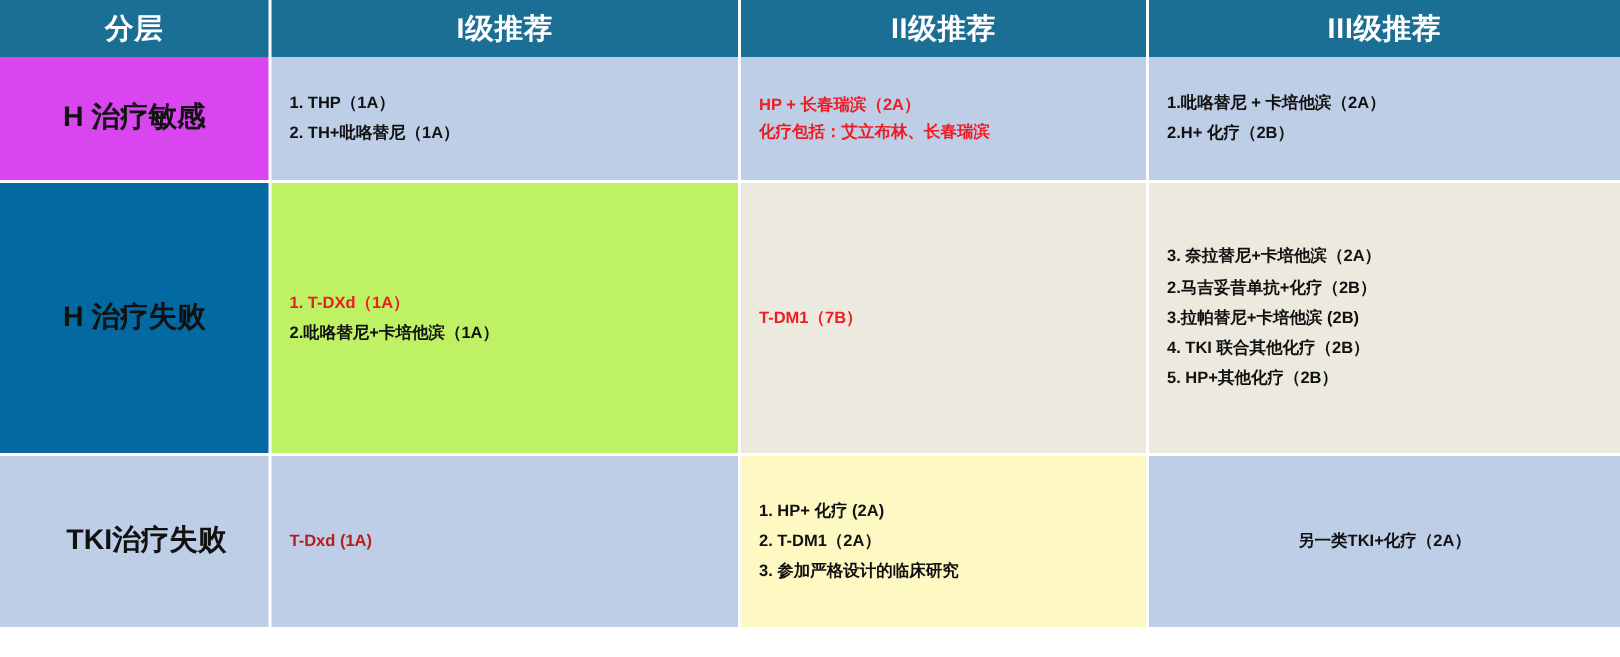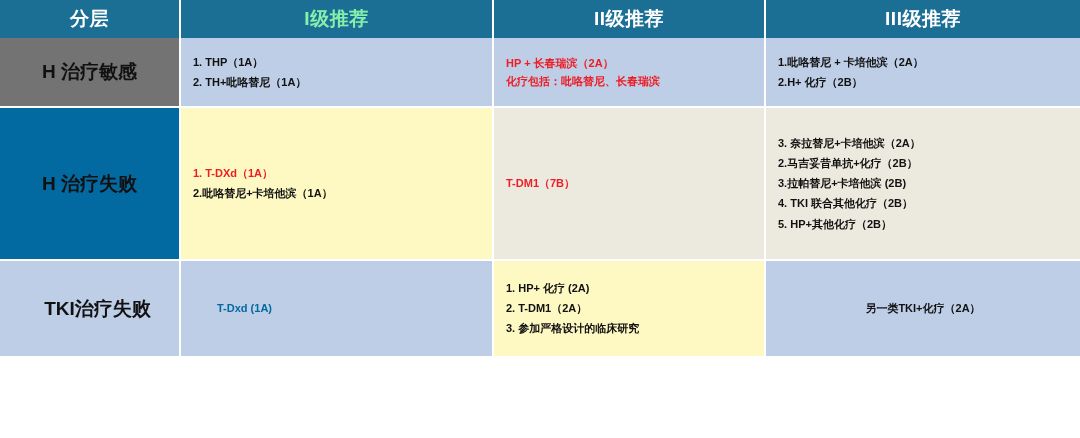--- a/index.html
+++ b/index.html
@@ -16,21 +16,21 @@
 
   .table-wrap {
     width: 1080px;
     height: 438px;
     box-sizing: border-box;
     position: relative;
   }
 
   table.rec-table {
     width: 1080px;
-    height: 356px;
+    height: 418px;
     border-collapse: collapse;
     table-layout: fixed;
   }
 
   
   col.c1 { width: 180px; }
   col.c2 { width: 313px; }
   col.c3 { width: 272px; }
   col.c4 { width: 315px; }
 
@@ -89,52 +89,52 @@
   <table class="rec-table">
     <colgroup>
       <col class="c1">
         <col class="c2">
         <col class="c3">
         <col class="c4">
     </colgroup>
     <thead>
       <tr>
         <th style="background: rgb(27, 111, 149); color: rgb(255, 255, 255);">分层</th>
-        <th style="background: rgb(27, 111, 149); color: #86efac; margin-top: 20px;">I级推荐</th>
+        <th style="background: rgb(27, 111, 149); color: #ffffff; margin-top: 20px;">I级推荐</th>
         <th style="background: rgb(27, 111, 149); color: rgb(255, 255, 255);">II级推荐</th>
         <th style="background: rgb(27, 111, 149); color: rgb(255, 255, 255);">III级推荐</th>
       </tr>
     </thead>
     <tbody>
 
       <tr class="row-blue">
-        <td class="stratum" style="background: #737373; color: rgb(17, 17, 17);">H 治疗敏感</td>
+        <td class="stratum" style="background: #d946ef; color: rgb(17, 17, 17);">H 治疗敏感</td>
         <td style="background: rgb(189, 206, 230);">
           <div class="cell-lines">
             <div class="line blk" style="color: rgb(17, 17, 17);">1. THP（1A）</div>
             <div class="line blk" style="color: rgb(17, 17, 17);">2. TH+吡咯替尼（1A）</div>
           </div>
         </td>
         <td style="background: rgb(189, 206, 230);">
           <div class="cell-lines tight">
             <div class="line red" style="color: rgb(238, 28, 37);">HP + 长春瑞滨（2A）</div>
-            <div class="line red" style="color: rgb(238, 28, 37);">化疗包括：吡咯替尼、长春瑞滨</div>
+            <div class="line red" style="color: rgb(238, 28, 37);">化疗包括：艾立布林、长春瑞滨</div>
           </div>
         </td>
         <td style="background: rgb(189, 206, 230);">
           <div class="cell-lines">
             <div class="line blk" style="color: rgb(17, 17, 17);">1.吡咯替尼 + 卡培他滨（2A）</div>
             <div class="line blk" style="color: rgb(17, 17, 17);">2.H+ 化疗（2B）</div>
           </div>
         </td>
       </tr>
 
       <tr class="row-beige">
         <td class="stratum" style="background: #0369a1; color: rgb(17, 17, 17);">H 治疗失败</td>
-        <td style="background: #fef9c3;">
+        <td style="background: #bef264;">
           <div class="cell-lines">
             <div class="line red" style="color: rgb(238, 28, 37);">1. T-DXd（1A）</div>
             <div class="line blk" style="color: rgb(17, 17, 17);">2.吡咯替尼+卡培他滨（1A）</div>
           </div>
         </td>
         <td style="background: rgb(236, 234, 223);">
           <div class="cell-lines">
             <div class="line red" style="color: rgb(238, 28, 37);">T-DM1（7B）</div>
           </div>
         </td>
@@ -146,21 +146,21 @@
             <div class="line blk" style="color: rgb(17, 17, 17);">4. TKI 联合其他化疗（2B）</div>
             <div class="line blk" style="color: rgb(17, 17, 17);">5. HP+其他化疗（2B）</div>
           </div>
         </td>
       </tr>
 
       <tr class="row-blue">
         <td class="stratum" style="background: rgb(189, 206, 230); color: rgb(17, 17, 17); padding-left: 28px;">TKI治疗失败</td>
         <td style="background: rgb(189, 206, 230);">
           <div class="cell-lines">
-            <div class="line red" style="color: #0369a1; margin-left: 24px;">T-Dxd (1A)</div>
+            <div class="line red" style="color: #b91c1c;">T-Dxd (1A)</div>
           </div>
         </td>
         <td style="background: #fef9c3;">
           <div class="cell-lines">
             <div class="line blk" style="color: rgb(17, 17, 17);">1. HP+ 化疗 (2A)</div>
             <div class="line blk" style="color: rgb(17, 17, 17);">2. T-DM1（2A）</div>
             <div class="line blk" style="color: rgb(17, 17, 17);">3. 参加严格设计的临床研究</div>
           </div>
         </td>
         <td class="center-cell" style="background: rgb(189, 206, 230);">

